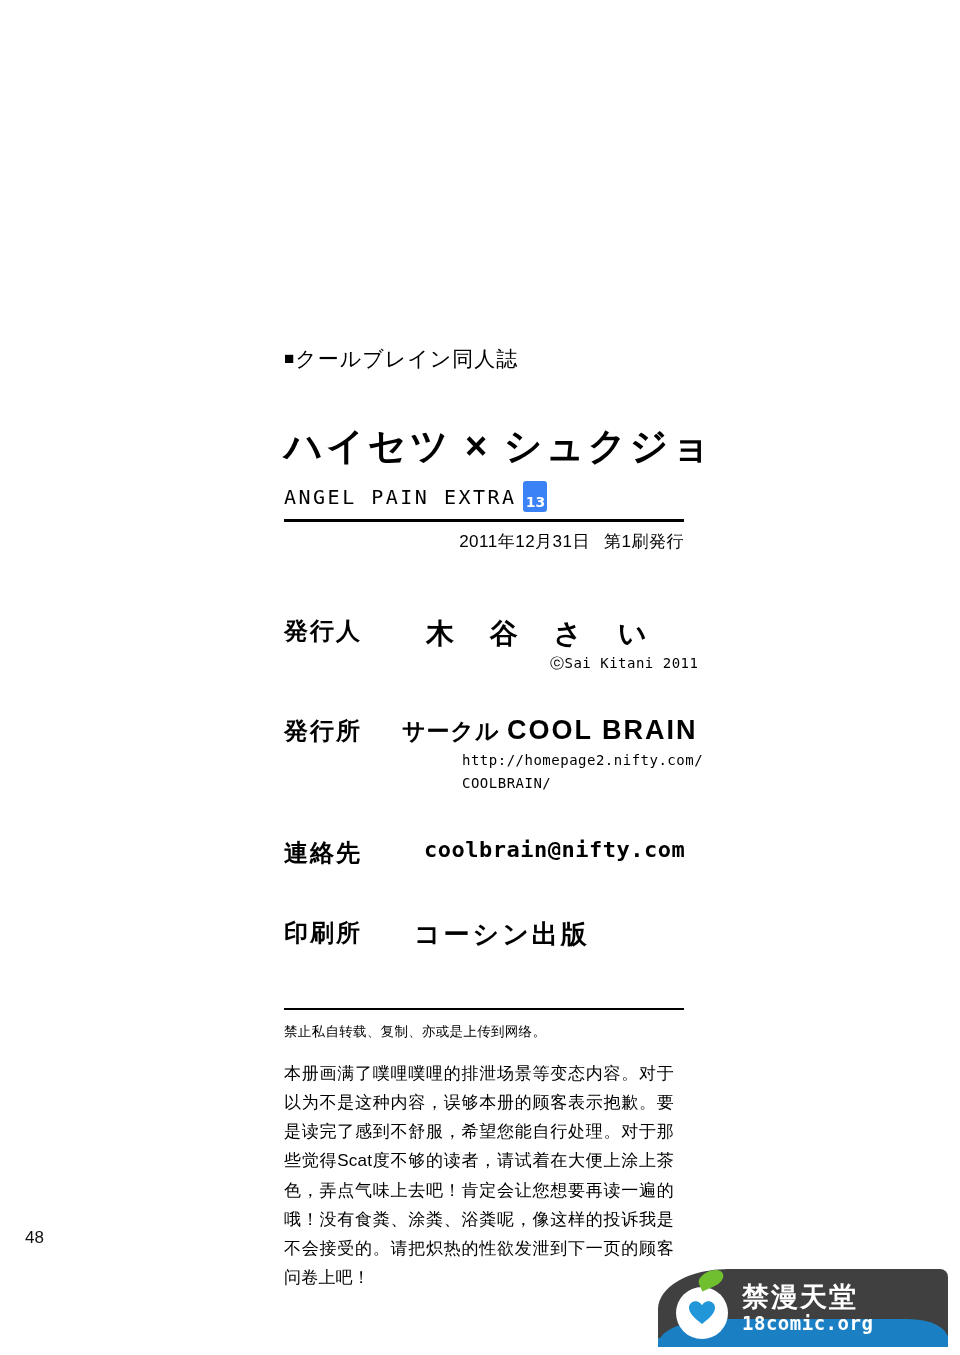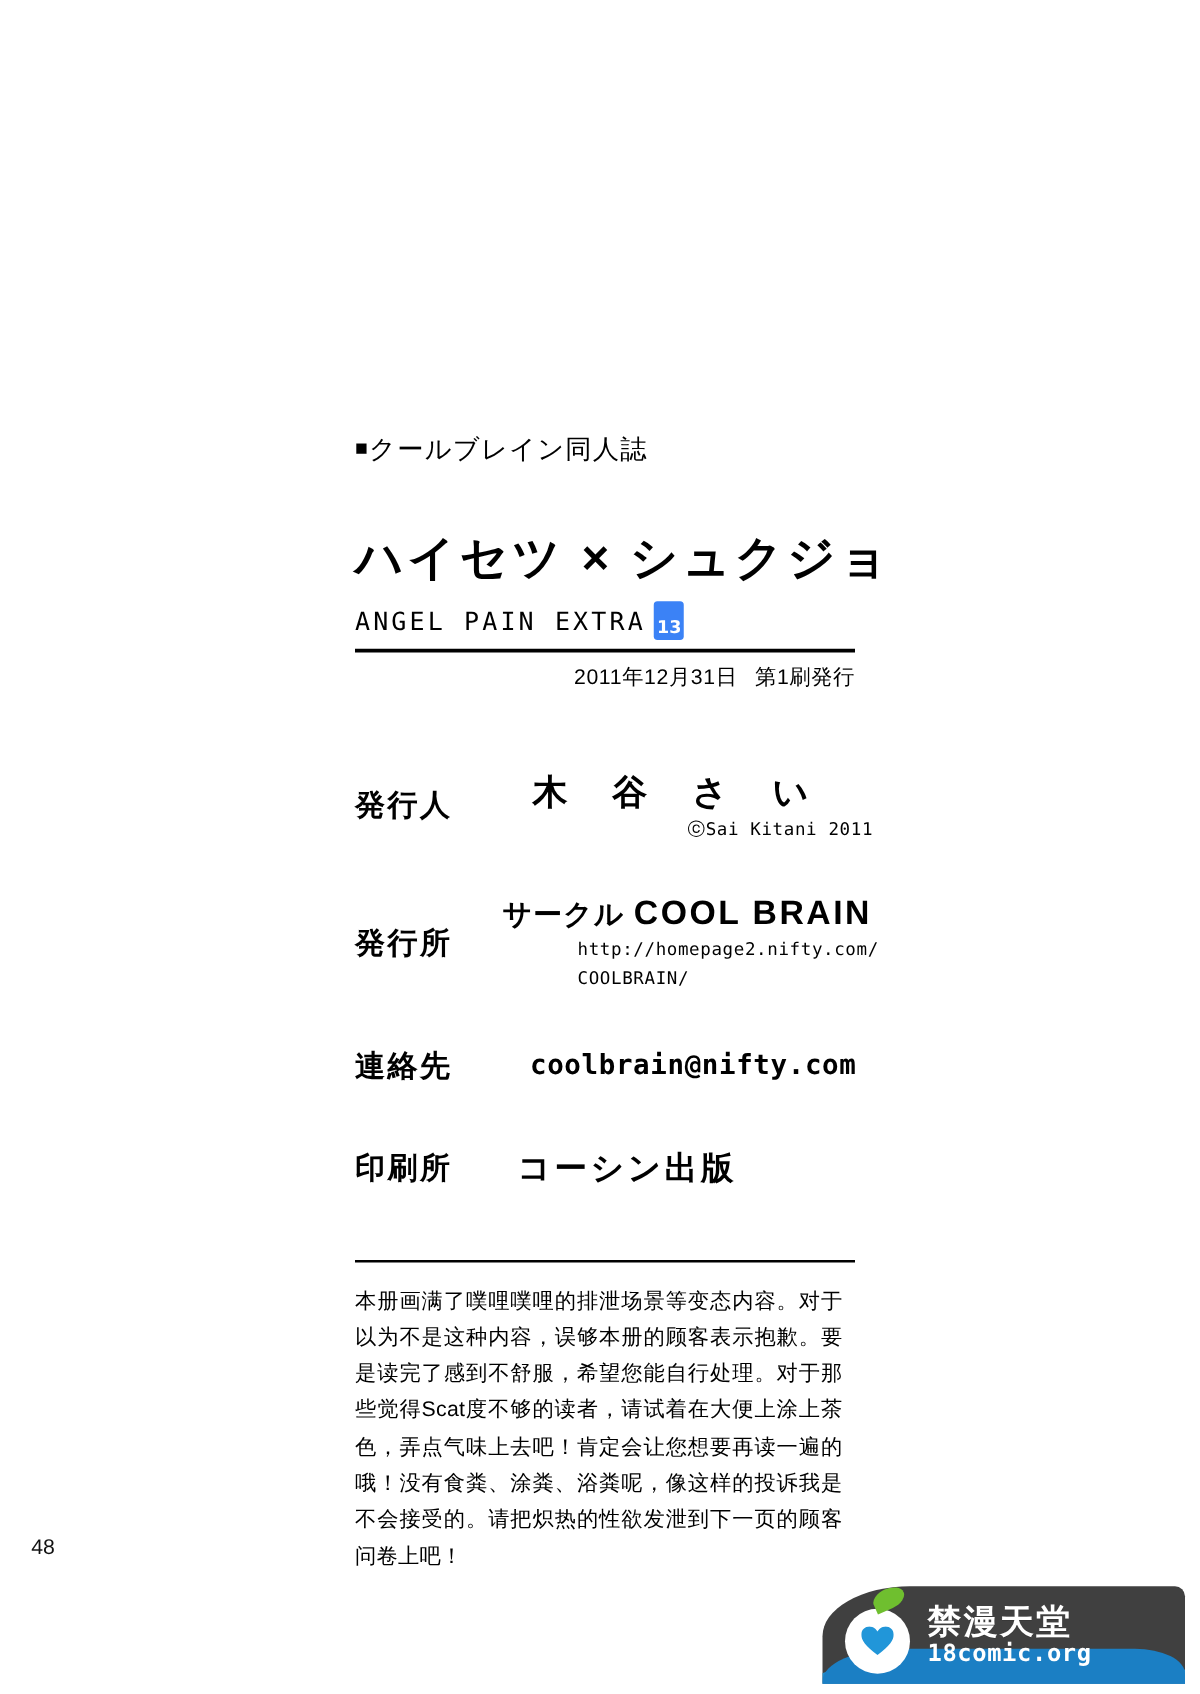--- a/index.html
+++ b/index.html
@@ -80,21 +80,21 @@
     font-size: 17px;
     text-align: right;
     letter-spacing: 0.5px;
     white-space: nowrap;
   }
   .pubdate .gap { display: inline-block; width: 14px; }
 
   
   .info-row {
     display: flex;
-    align-items: center;
+    align-items: flex-start;
     margin-top: 36px;
   }
   .info-label {
     font-size: 24px;
     font-weight: bold;
     letter-spacing: 2px;
     width: 118px;
     flex: 0 0 118px;
     white-space: nowrap;
   }
@@ -311,20 +311,21 @@
 
   <div class="info-row row-printer">
     <div class="info-label">印刷所</div>
     <div class="info-value-wrap">
       <div class="info-value printer">コーシン出版</div>
     </div>
   </div>
 
   <div class="rule-thin"></div>
 
+  <div class="notice">禁止私自转载、复制、亦或是上传到网络。</div>
   <div class="notice-body">本册画满了噗哩噗哩的排泄场景等变态内容。对于以为不是这种内容，误够本册的顾客表示抱歉。要是读完了感到不舒服，希望您能自行处理。对于那些觉得Scat度不够的读者，请试着在大便上涂上茶色，弄点气味上去吧！肯定会让您想要再读一遍的哦！没有食粪、涂粪、浴粪呢，像这样的投诉我是不会接受的。请把炽热的性欲发泄到下一页的顾客问卷上吧！</div>
 
 </div>
 
 <div id="page-number">48</div>
 
 <div id="watermark">
   <div class="wm-bg">
     <div class="wm-wave2"></div>
     <div class="wm-wave"></div>

